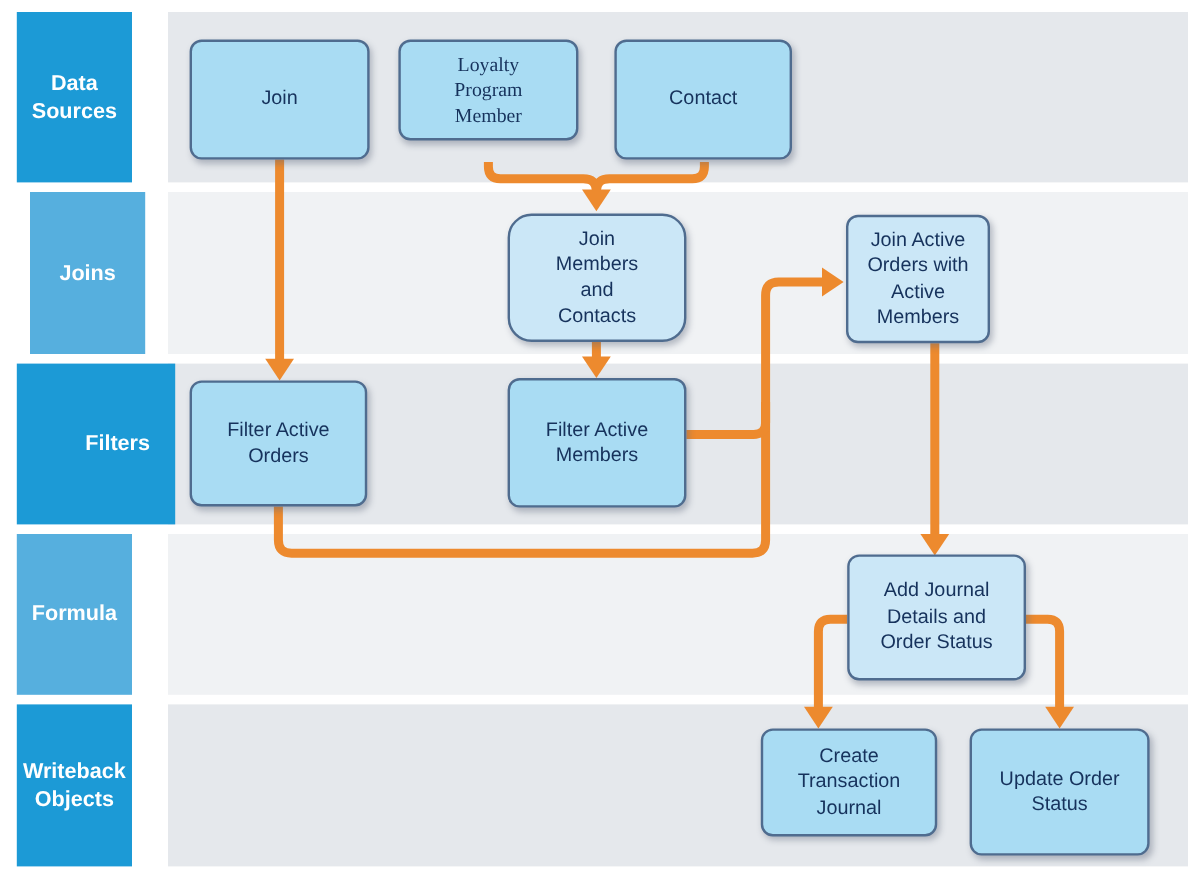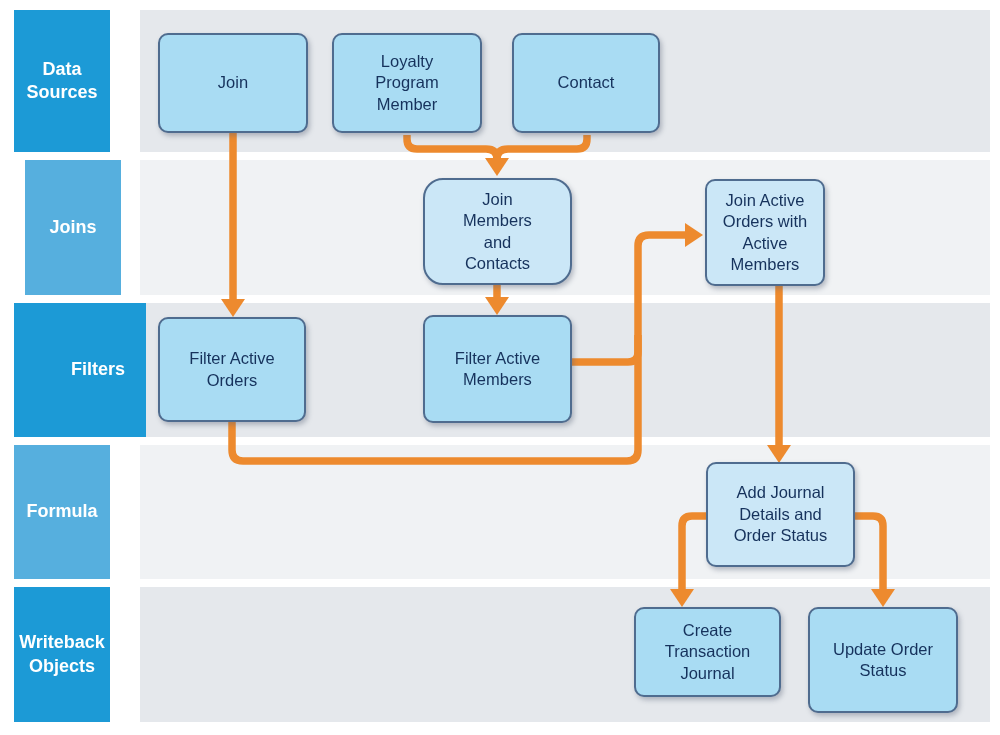--- a/index.html
+++ b/index.html
@@ -136,21 +136,21 @@
       <path class="head" d="M670,589 L694,589 L682,607 Z"></path>
     </g>
 
     <g>
       <path class="shaft" d="M855,516 H873 Q883,516 883,526 V590"></path>
       <path class="head" d="M871,589 L895,589 L883,607 Z"></path>
     </g>
   </svg>
 
   <div class="node fill-a" style="left:158px; top:33px;  width:150px; height:100px;">Join</div>
-  <div class="node fill-a" style="left:332px; top:33px;  width:150px; height:100px;">Loyalty
+  <div class="node fill-a" style="left:332px; top:33px;  width:150px; height:84px;font-family:Liberation Serif, serif;">Loyalty
 Program
 Member</div>
   <div class="node fill-a" style="left:512px; top:33px;  width:148px; height:100px;">Contact</div>
 
   <div class="node fill-b" style="left:423px; top:178px; width:149px; height:107px;border-radius:20px;">Join
 Members
 and
 Contacts</div>
   <div class="node fill-b" style="left:705px; top:179px; width:120px; height:107px;">Join Active
 Orders with

